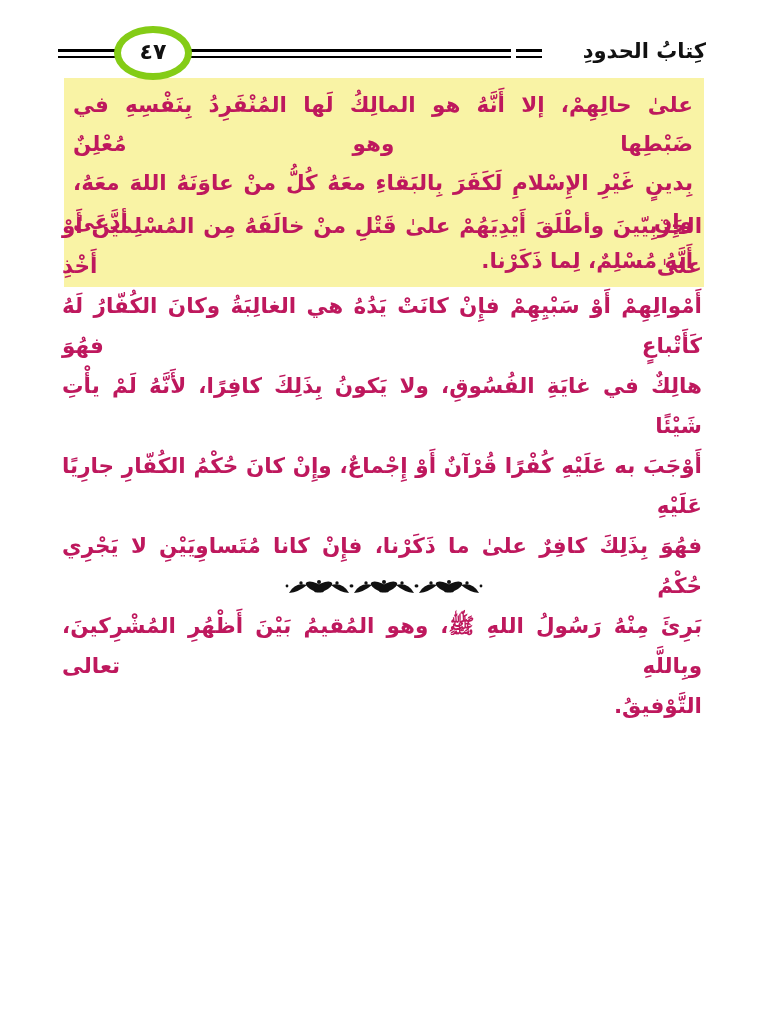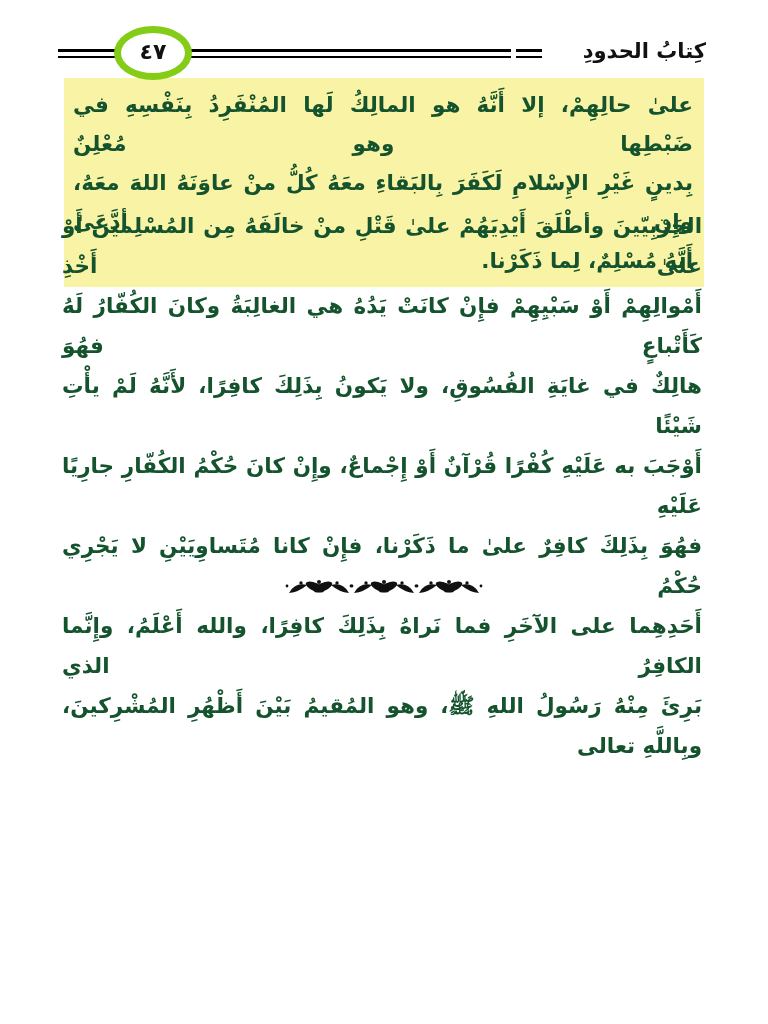--- a/index.html
+++ b/index.html
@@ -74,21 +74,21 @@
     background: #f9f3a5;
     padding: 7px 11px 7px 9px;
   }
   .textline {
     font-size: 21.5px;
     font-weight: 700;
     line-height: 39px;
     text-align: justify;
     text-align-last: justify;
     white-space: normal;
-    color: #14532d;
+    color: #be185d;
   }
   .highlight-block .textline:last-child,
   .main-paragraph .textline:last-child {
     text-align-last: right;
   }
   .main-paragraph {
     position: absolute;
     top: 206px;
     right: 66px;
     left: 62px;
@@ -125,22 +125,22 @@
       <div class="textline">بِدينٍ غَيْرِ الإِسْلامِ لَكَفَرَ بِالبَقاءِ معَهُ كُلُّ منْ عاوَنَهُ اللهَ معَهُ، وإِن أدَّعَىٰ</div>
       <div class="textline">أَنَّهُ مُسْلِمٌ، لِما ذَكَرْنا.</div>
     </div>
 
   <div class="main-paragraph">
       <div class="textline">الحَرْبِيّينَ وأطْلَقَ أَيْدِيَهُمْ علىٰ قَتْلِ منْ خالَفَهُ مِن المُسْلِمينَ أَوْ علىٰ أَخْذِ</div>
       <div class="textline">أَمْوالِهِمْ أَوْ سَبْيِهِمْ فإِنْ كانَتْ يَدُهُ هي الغالِبَةُ وكانَ الكُفّارُ لَهُ كَأَتْباعٍ فهُوَ</div>
       <div class="textline">هالِكٌ في غايَةِ الفُسُوقِ، ولا يَكونُ بِذَلِكَ كافِرًا، لأَنَّهُ لَمْ يأْتِ شَيْئًا</div>
       <div class="textline">أَوْجَبَ به عَلَيْهِ كُفْرًا قُرْآنٌ أَوْ إِجْماعٌ، وإِنْ كانَ حُكْمُ الكُفّارِ جارِيًا عَلَيْهِ</div>
       <div class="textline">فهُوَ بِذَلِكَ كافِرٌ علىٰ ما ذَكَرْنا، فإِنْ كانا مُتَساوِيَيْنِ لا يَجْرِي حُكْمُ</div>
-      <div class="textline">أَحَدِهِما على الآخَرِ فما نَراهُ بِذَلِكَ كافِرًا، والله أَعْلَمُ، وإِنَّما الكافِرُ الذي</div>
       <div class="textline">بَرِئَ مِنْهُ رَسُولُ اللهِ ﷺ، وهو المُقيمُ بَيْنَ أَظْهُرِ المُشْرِكينَ، وبِاللَّهِ تعالى</div>
+      <div class="textline">التَّوْفيقُ.</div>
     </div>
 
   <div class="ornament">
     <svg width="198" height="26" viewBox="0 0 198 26">
       <defs>
         <g id="motif" fill="#111111" stroke="none">
           <ellipse cx="30" cy="13" rx="10" ry="4.2" transform="rotate(24 30 13)"></ellipse>
           <ellipse cx="38" cy="13" rx="10" ry="4.2" transform="rotate(-24 38 13)"></ellipse>
           <circle cx="34" cy="8" r="2"></circle>
           <circle cx="16" cy="9" r="1.7"></circle>

